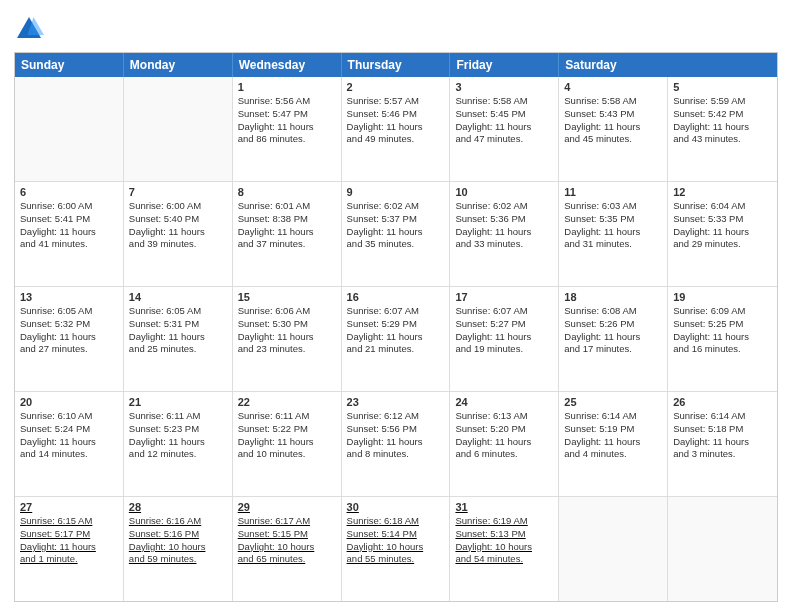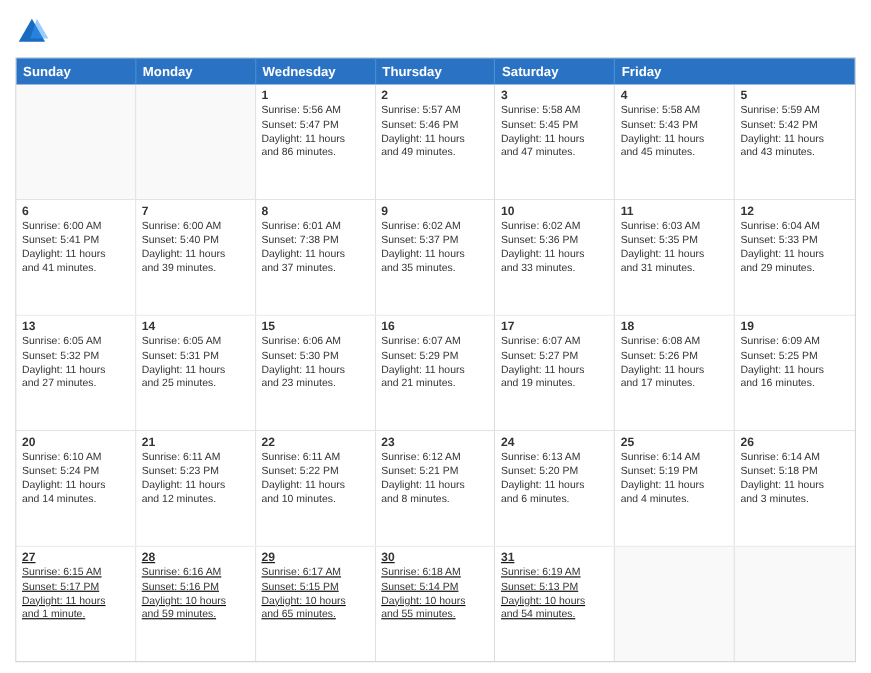--- a/index.html
+++ b/index.html
@@ -135,22 +135,22 @@
       <div class="subtitle"></div>
     </div>
   </div>
 
   <div class="calendar">
     <div class="cal-header" id="cal-header">
         <div class="cal-header-cell">Sunday</div>
         <div class="cal-header-cell">Monday</div>
         <div class="cal-header-cell">Wednesday</div>
         <div class="cal-header-cell">Thursday</div>
+        <div class="cal-header-cell">Friday</div>
         <div class="cal-header-cell">Saturday</div>
-        <div class="cal-header-cell">Friday</div>
       </div>
     <div class="cal-body" id="cal-body">
         <div class="cal-row">
           <div class="cal-cell empty"></div>
           <div class="cal-cell empty"></div>
           <div class="cal-cell">
             <span class="day-num">1</span>
             <span class="cell-line">Sunrise: 5:56 AM</span>
             <span class="cell-line">Sunset: 5:47 PM</span>
             <span class="cell-line">Daylight: 11 hours</span>
@@ -196,21 +196,21 @@
           <div class="cal-cell">
             <span class="day-num">7</span>
             <span class="cell-line">Sunrise: 6:00 AM</span>
             <span class="cell-line">Sunset: 5:40 PM</span>
             <span class="cell-line">Daylight: 11 hours</span>
             <span class="cell-line">and 39 minutes.</span>
           </div>
           <div class="cal-cell">
             <span class="day-num">8</span>
             <span class="cell-line">Sunrise: 6:01 AM</span>
-            <span class="cell-line">Sunset: 7:38 PM</span>
+            <span class="cell-line">Sunset: 8:38 PM</span>
             <span class="cell-line">Daylight: 11 hours</span>
             <span class="cell-line">and 37 minutes.</span>
           </div>
           <div class="cal-cell">
             <span class="day-num">9</span>
             <span class="cell-line">Sunrise: 6:02 AM</span>
             <span class="cell-line">Sunset: 5:37 PM</span>
             <span class="cell-line">Daylight: 11 hours</span>
             <span class="cell-line">and 35 minutes.</span>
           </div>
@@ -305,21 +305,21 @@
           <div class="cal-cell">
             <span class="day-num">22</span>
             <span class="cell-line">Sunrise: 6:11 AM</span>
             <span class="cell-line">Sunset: 5:22 PM</span>
             <span class="cell-line">Daylight: 11 hours</span>
             <span class="cell-line">and 10 minutes.</span>
           </div>
           <div class="cal-cell">
             <span class="day-num">23</span>
             <span class="cell-line">Sunrise: 6:12 AM</span>
-            <span class="cell-line">Sunset: 5:21 PM</span>
+            <span class="cell-line">Sunset: 5:56 PM</span>
             <span class="cell-line">Daylight: 11 hours</span>
             <span class="cell-line">and 8 minutes.</span>
           </div>
           <div class="cal-cell">
             <span class="day-num">24</span>
             <span class="cell-line">Sunrise: 6:13 AM</span>
             <span class="cell-line">Sunset: 5:20 PM</span>
             <span class="cell-line">Daylight: 11 hours</span>
             <span class="cell-line">and 6 minutes.</span>
           </div>

